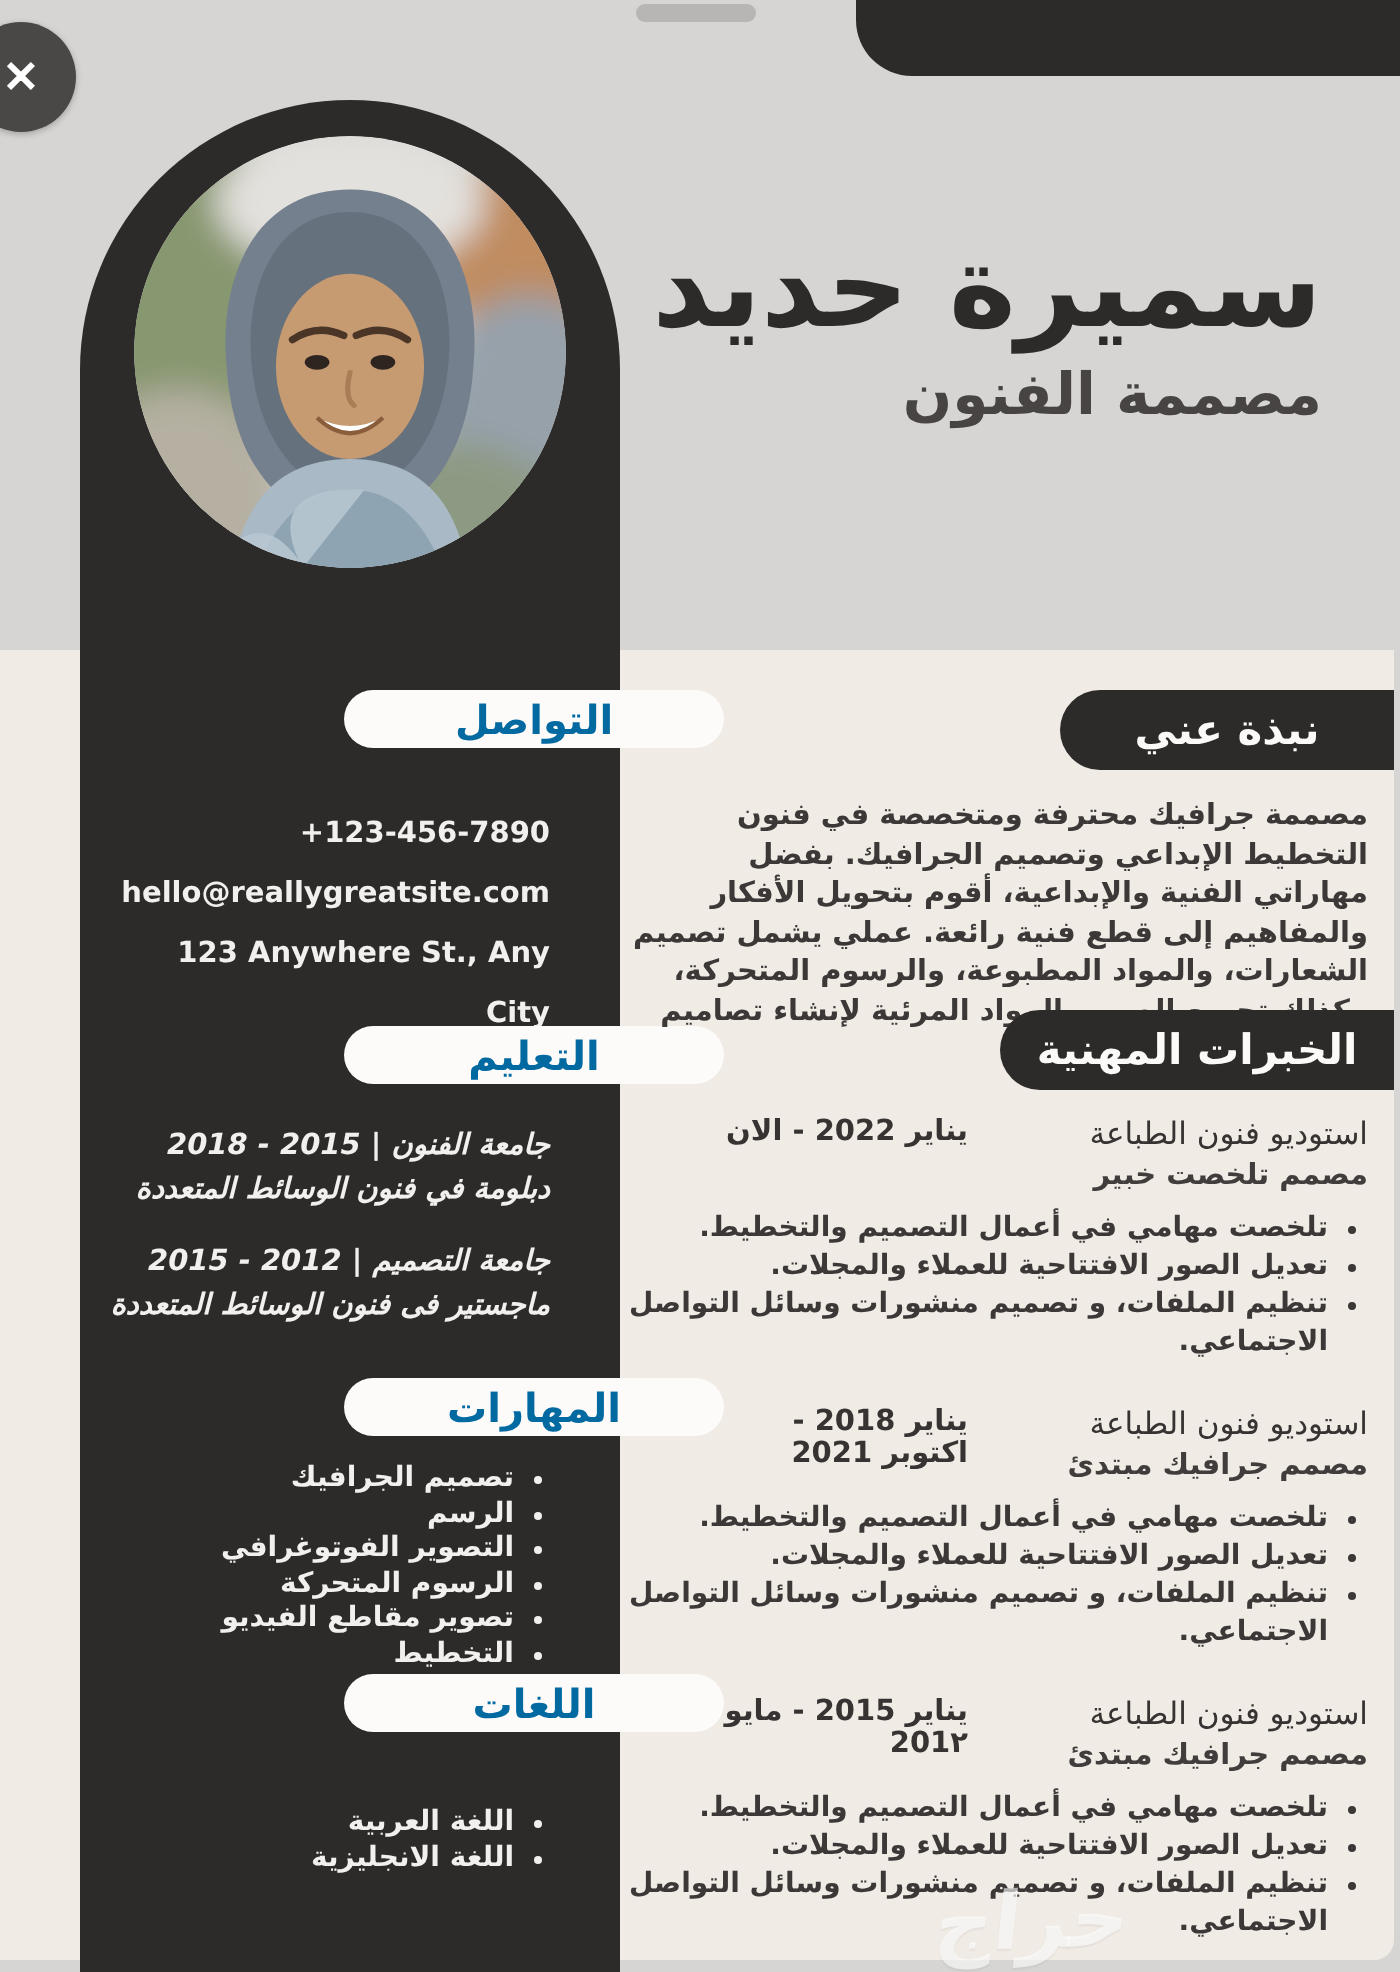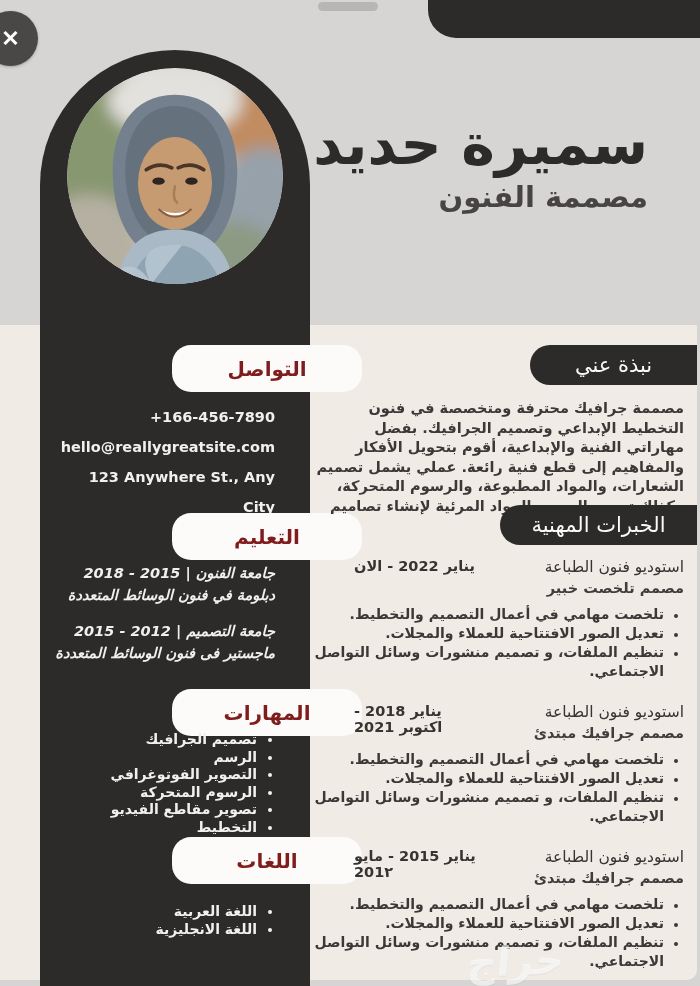--- a/index.html
+++ b/index.html
@@ -35,66 +35,66 @@
   
   .sidebar {
     position:absolute; left:40px; top:50px; width:270px; height:936px;
     background:#2d2a2a; border-radius:135px 135px 0 0;
   }
   .photo {
     position:absolute; left:27px; top:18px; width:216px; height:216px;
     border-radius:50%; overflow:hidden; display:block;
   }
   .side-pill {
-    position:absolute; right:-52px; width:190px; height:47px;
+    position:absolute; right:-52px; width:190px; height:29px;
     background:#fcfbfa; border-radius:19px;
-    color:#7f1d1d; font-size:20px; font-weight:800;
+    color:#0369a1; font-size:20px; font-weight:800;
     display:flex; align-items:center; justify-content:center;
     letter-spacing:0;
   }
   .pill-contact   { top:295px; }
   .pill-education { top:463px; }
   .pill-skills    { top:639px; }
   .pill-languages { top:787px; }
 
   .side-block { position:absolute; left:12px; right:35px; text-align:right; color:#f2f0ee; }
   .contact-list { top:352px; font-size:14.5px; font-weight:600; line-height:30px; }
   .ltr { direction:ltr; unicode-bidi:isolate; }
   .edu-list { top:512px; font-size:14.5px; font-weight:600; line-height:22px;font-style:italic; }
   .edu-item + .edu-item { margin-top:14px;text-align:right; }
   .side-ul { list-style:disc; padding:0 18px 0 0; font-size:14px; font-weight:700; }
   .skills-list { top:681px; line-height:17.5px; }
   .langs-list  { top:852px; line-height:18px; }
   .side-ul li::marker { color:#f2f0ee; font-size:13px; }
 
   
-  .name-block { position:absolute; top:112px; right:52px; text-align:right; }
+  .name-block { position:absolute; top:112px; right:39px; text-align:right; }
   .name-block h1 { font-size:57px; line-height:1.15; font-weight:800; color:#2d2a2a; }
   .name-block h2 { font-size:29px; font-weight:600; color:#474443; margin-top:2px; }
 
   .dark-pill {
     position:absolute; right:3px; height:40px;
     background:#2d2a2a; border-radius:20px 0 0 20px;
-    color:#fbfaf9; font-size:21px; font-weight:400;
+    color:#fbfaf9; font-size:21px; font-weight:700;
     display:flex; align-items:center; justify-content:center;
   }
   .about-pill { top:345px; width:167px; }
   .exp-pill   { top:505px; width:197px; }
 
   .about-text {
     position:absolute; top:399px; right:16px; width:372px;
     text-align:right; font-size:14.5px; font-weight:700;
     color:#3b3837; line-height:19.5px;
   }
   .exp-list { position:absolute; top:558px; right:16px; width:375px; }
   .exp-entry { margin-bottom:22px; }
   .exp-head { display:flex; justify-content:space-between; align-items:flex-start; padding-left:45px; }
   .exp-company { font-size:15.5px; font-weight:400; color:#363332; }
   .exp-role { font-size:14.5px; font-weight:600; color:#403d3c; margin-top:4px; }
-  .exp-date { width:130px; text-align:left; font-size:14.5px; font-weight:700; color:#363332; flex:none; }
+  .exp-date { width:130px; text-align:right; font-size:14.5px; font-weight:700; color:#363332; flex:none; }
   .exp-bullets {
     list-style:disc; padding:0 20px 0 0; margin-top:9px;
     font-size:14px; font-weight:700; color:#3b3837; line-height:19px;
   }
   .exp-bullets li::marker { color:#3b3837; font-size:12px; }
 
   .watermark {
     position:absolute; left:468px; top:938px;
     font-size:40px; font-weight:800; color:rgba(255,255,255,.62);
     transform:skewX(-8deg) rotate(-2deg);
@@ -151,21 +151,21 @@
       <path d="M48 210 C 54 174 74 157 105 157 C 136 157 156 174 162 210 Z" fill="#a9bac6"></path>
       <path d="M60 210 C 70 185 85 172 105 172 C 125 172 140 185 150 210 Z" fill="#8fa4b3"></path>
       <path d="M38 210 q 22 -32 42 -4 q -16 -36 32 -34 l -30 38 Z" fill="#b7c6d0" opacity="0.9"></path>
     </g>
   </svg>
 
   <div class="side-pill pill-contact">
       <span>التواصل</span>
     </div>
   <div class="side-block contact-list">
-    <div class="ltr">+166-456-7890</div>
+    <div class="ltr">+123-456-7890</div>
     <div class="ltr">hello@reallygreatsite.com</div>
     <div class="ltr">123 Anywhere St., Any City</div>
   </div>
 
   <div class="side-pill pill-education">
       <span>التعليم</span>
     </div>
   <div class="side-block edu-list">
     <div class="edu-item">
       <div>جامعة الفنون | 2015 - 2018</div>

